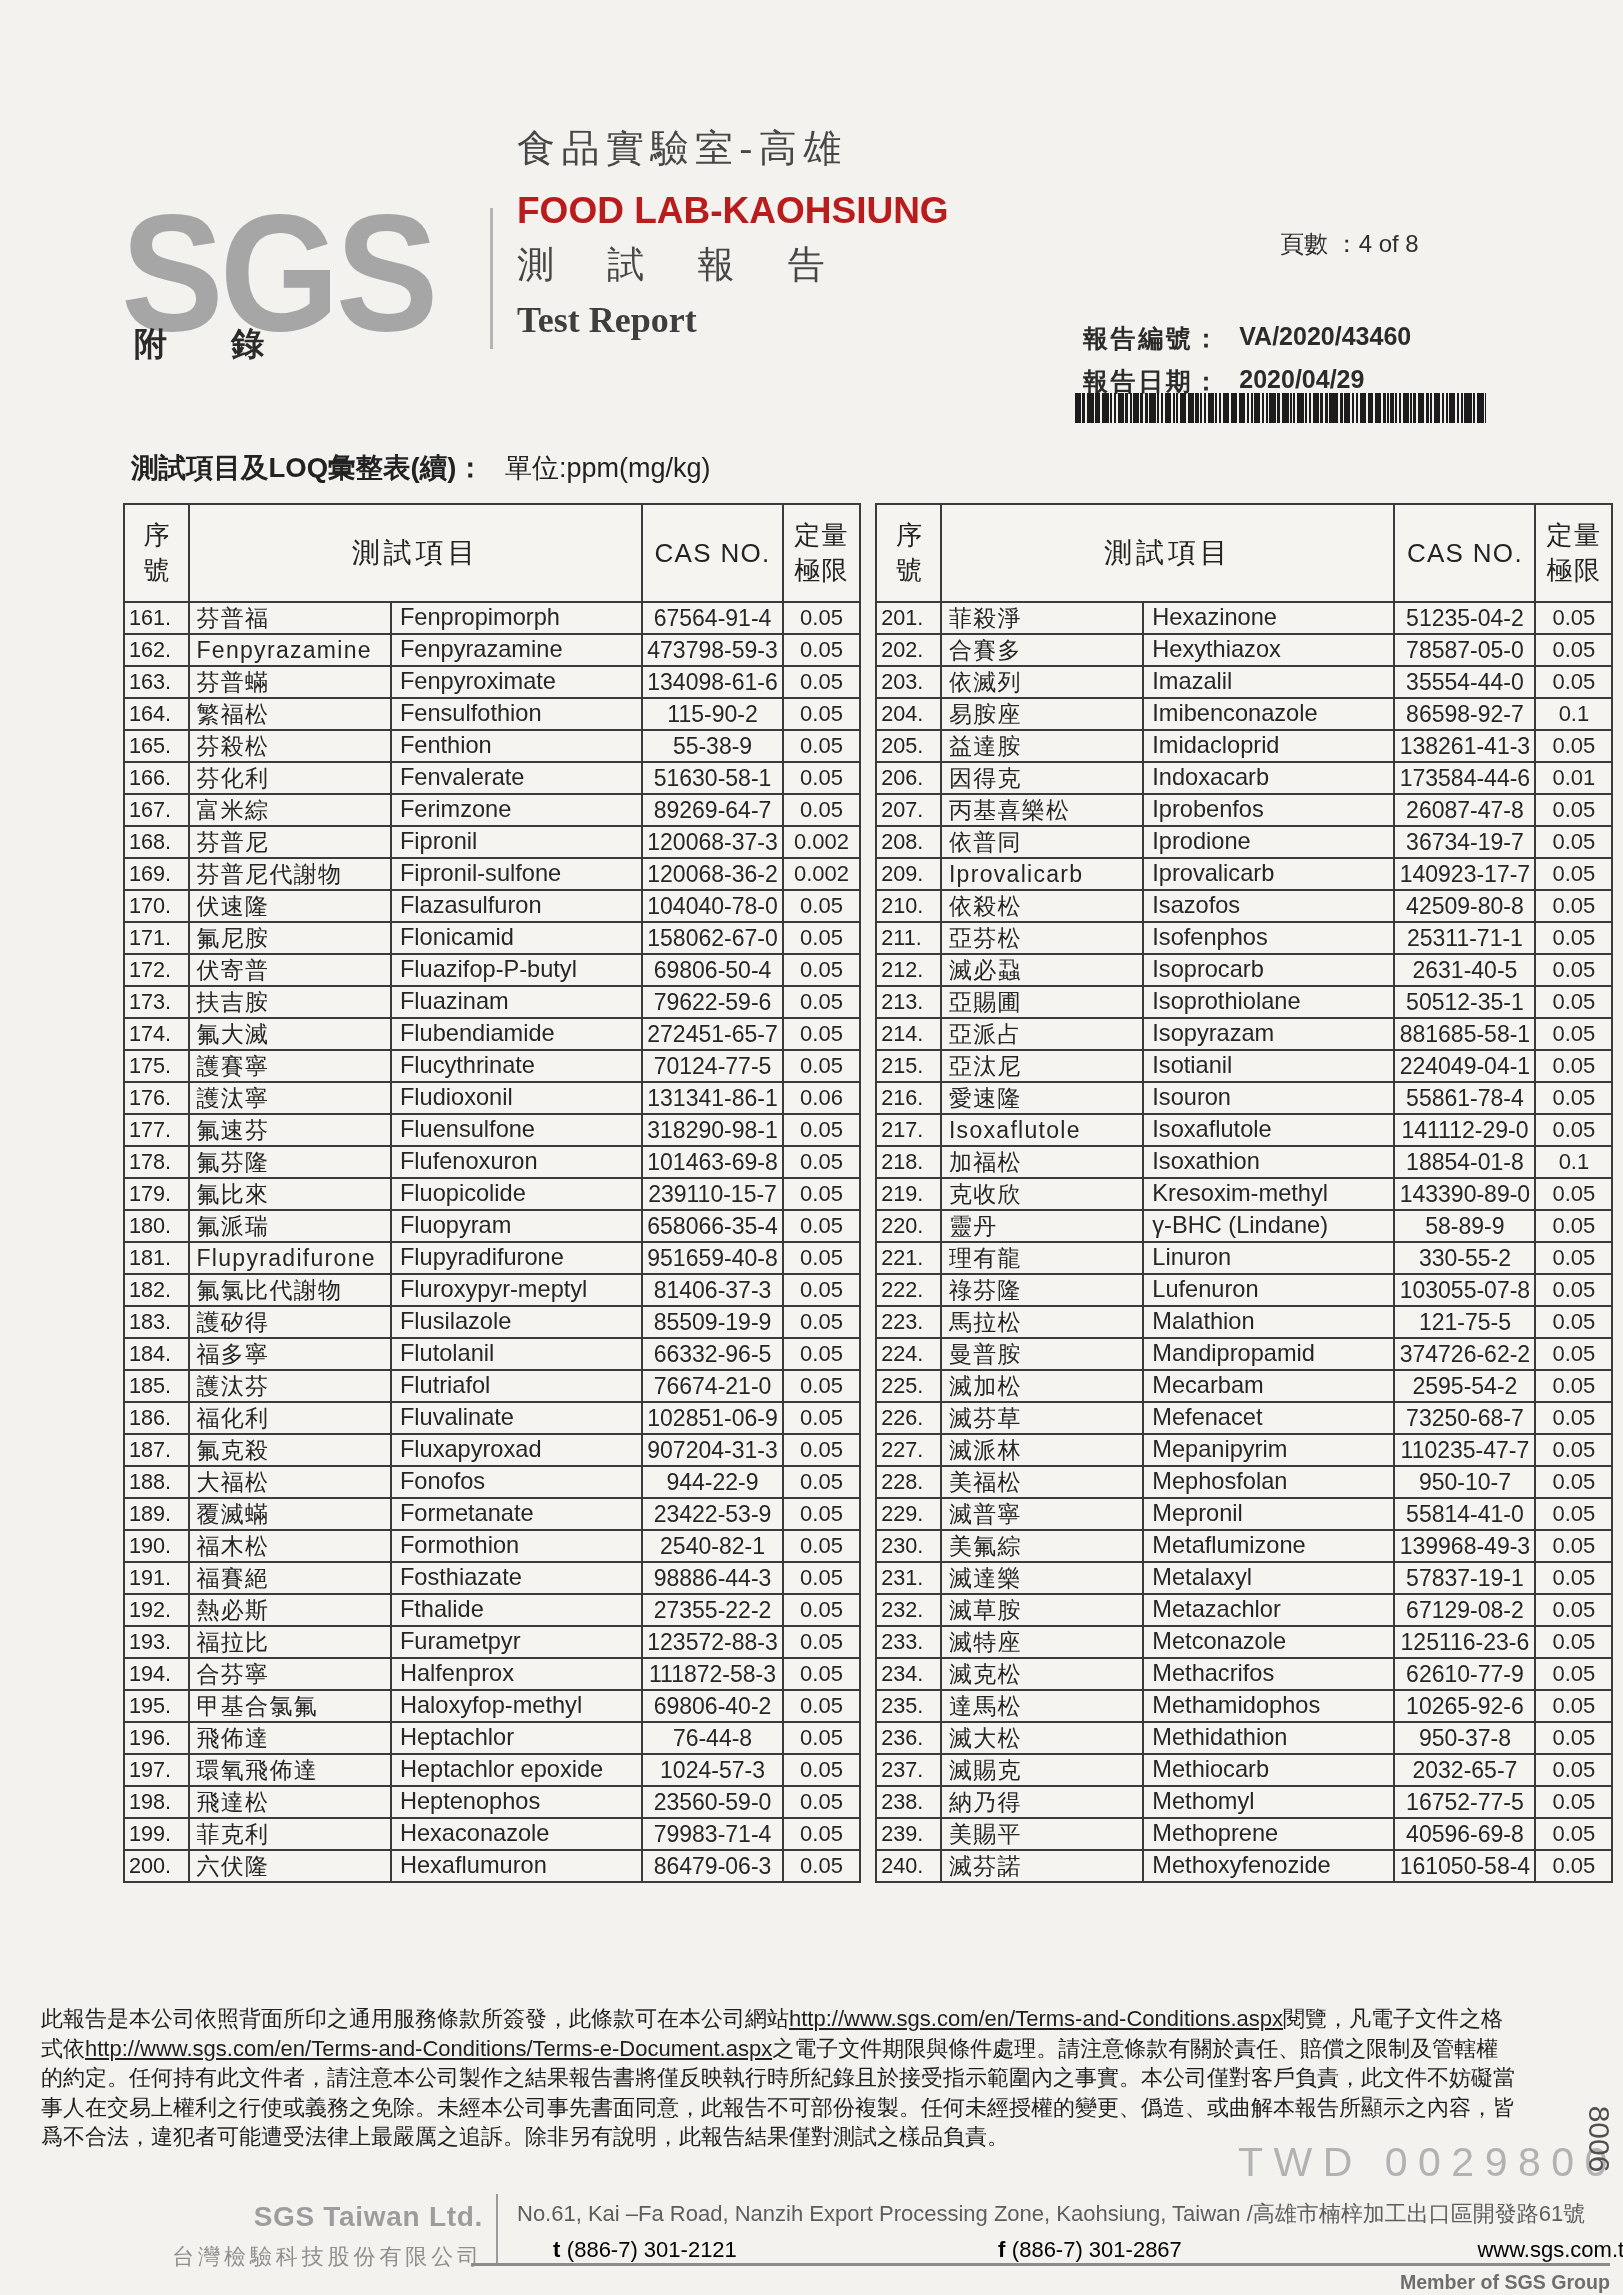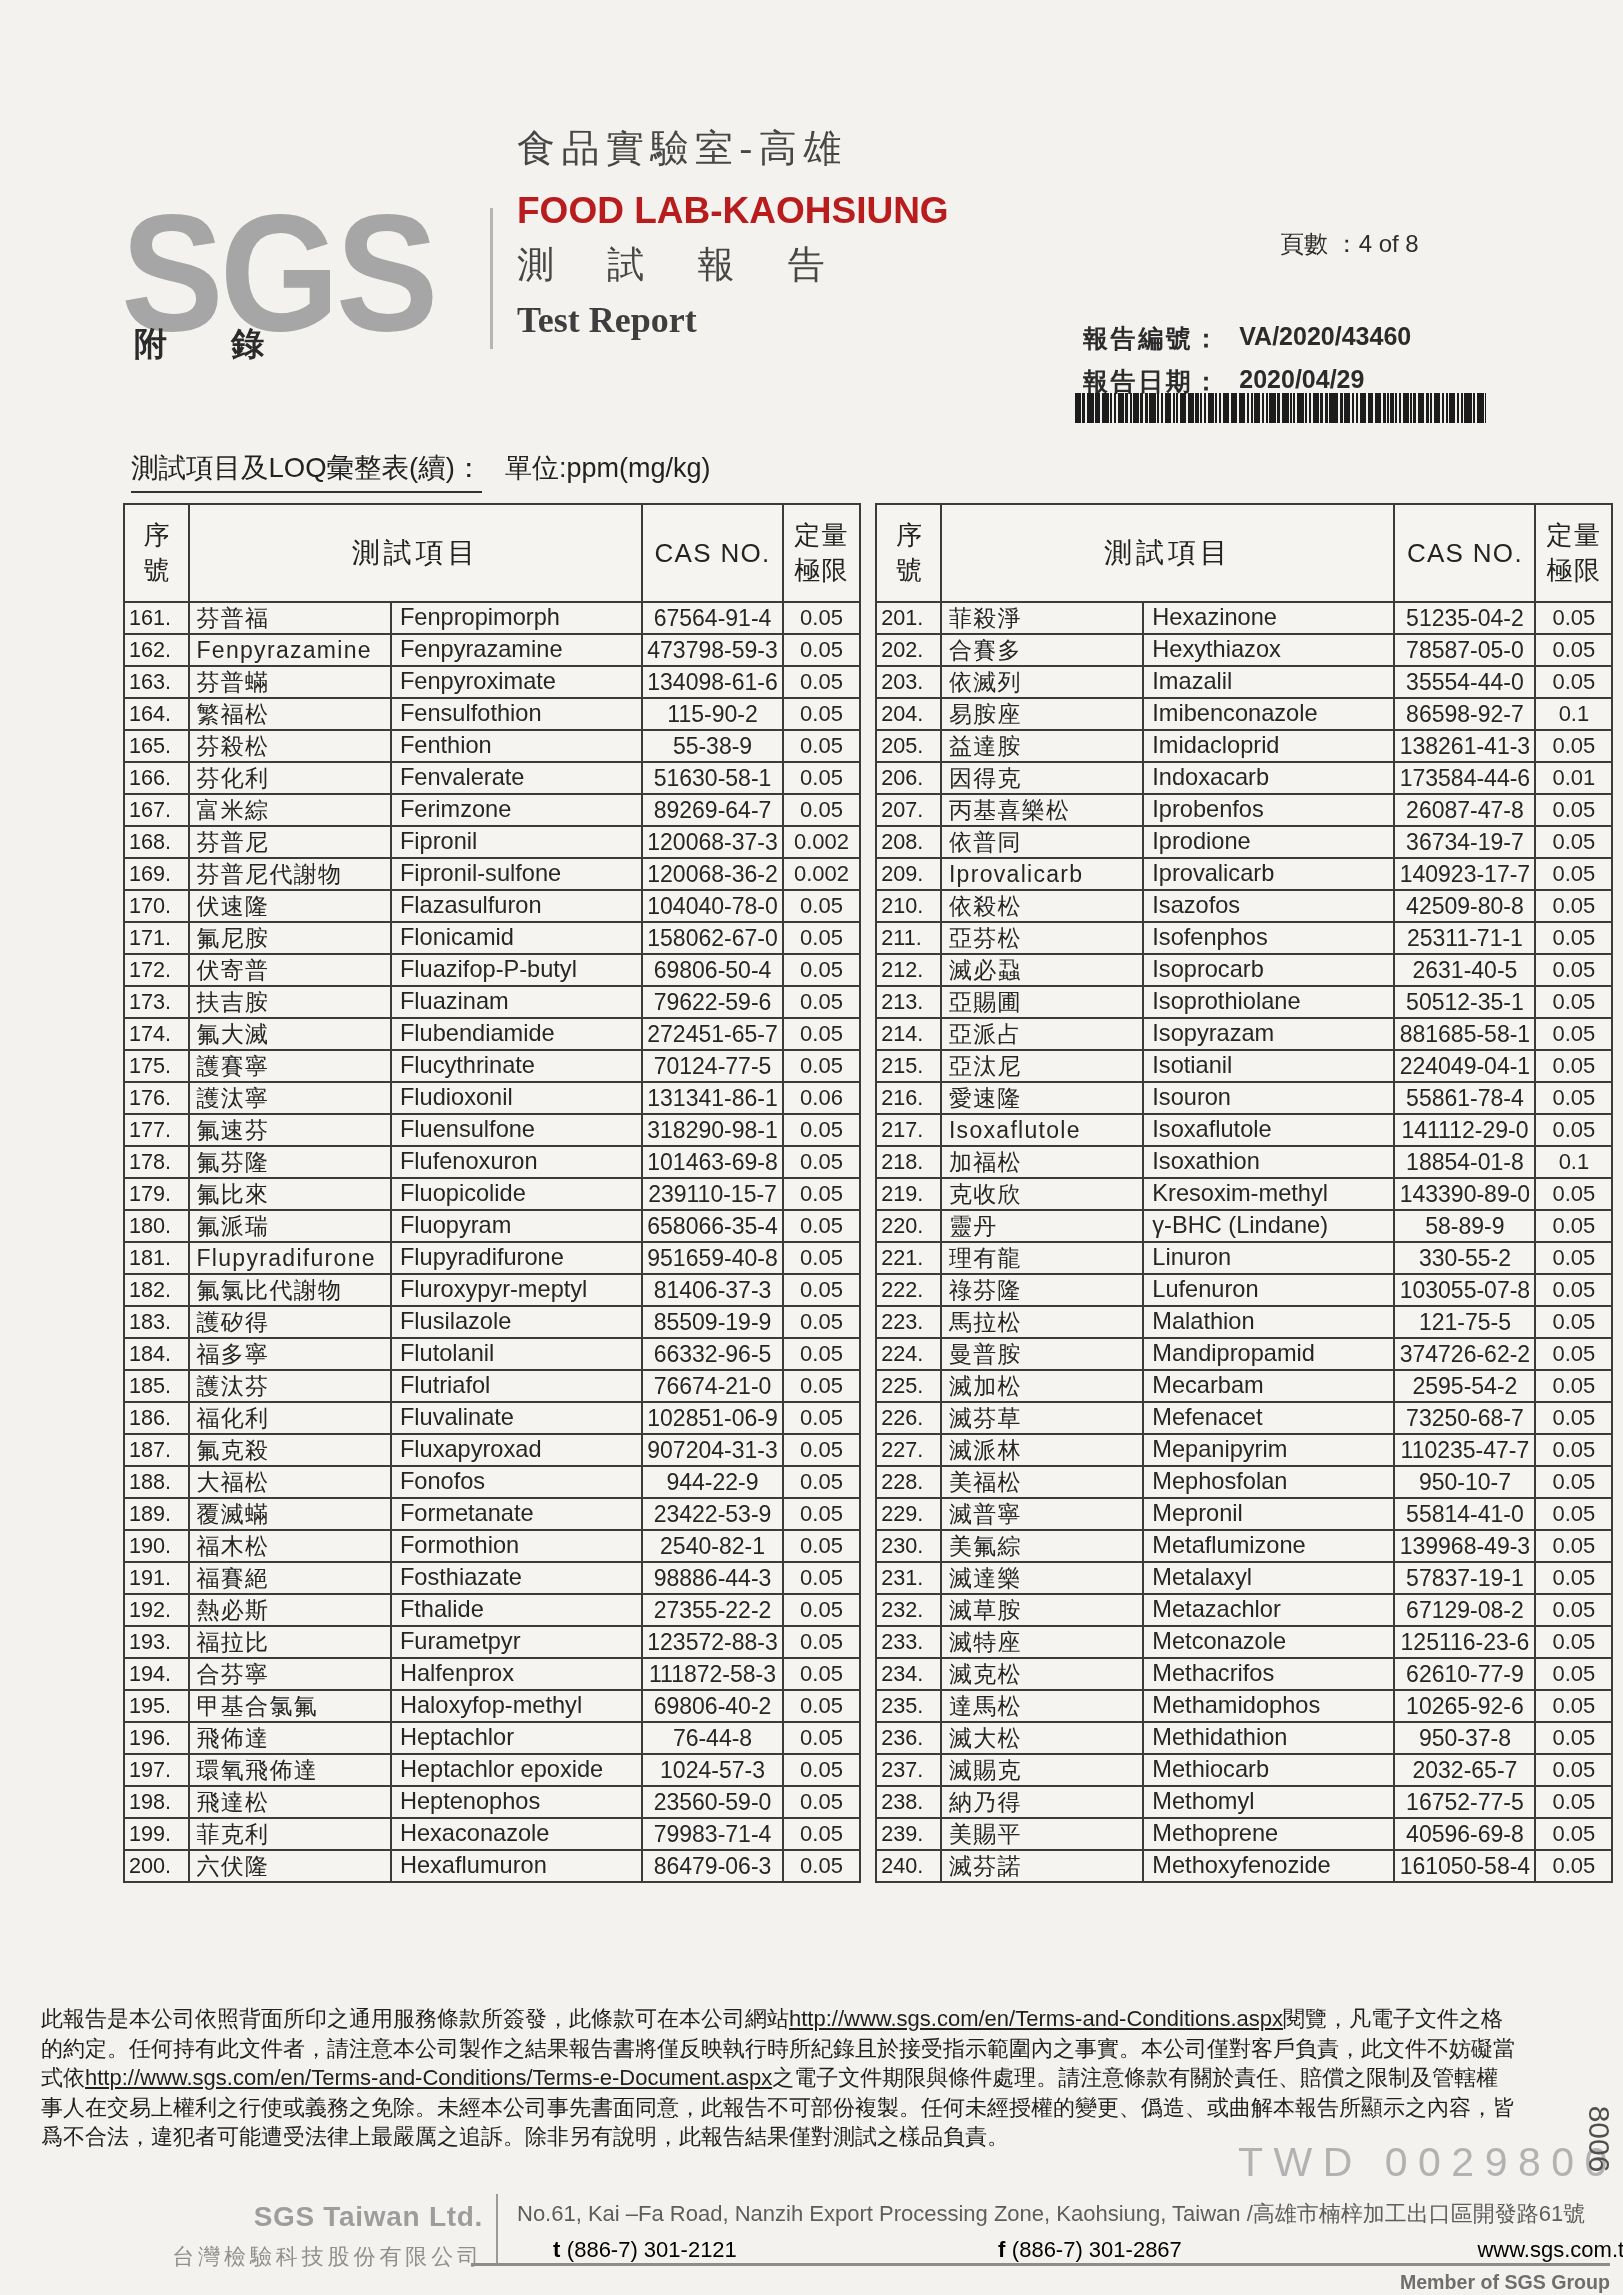--- a/index.html
+++ b/index.html
@@ -20,22 +20,22 @@
   .appendix{left:134px;top:322px;font-size:33px;font-weight:600;letter-spacing:27.5px;color:#2b2b2b;}
   .report-line{left:1083px;font-size:25px;color:#2b2b2b;display:flex;}
   .report-line .lab{letter-spacing:2.6px;font-weight:600;}
   .report-line .val{margin-left:18.3px;font-weight:600;}
   .rl1{top:322px;} .rl2{top:365px;}
   .barcode{left:1075px;top:393px;width:411px;height:30px;
     background:
       repeating-linear-gradient(90deg,#1c1c1c 0 2px,rgba(0,0,0,0) 2px 3.9px),
       repeating-linear-gradient(90deg,#1c1c1c 0 1.3px,rgba(0,0,0,0) 1.3px 7.2px),
       repeating-linear-gradient(90deg,#1c1c1c 0 3.9px,rgba(0,0,0,0) 3.9px 15px);}
-  .tbl-title{left:131px;top:450px;font-size:27.5px;font-weight:400;color:#222;
-    border-bottom:2.6px solid #333;padding-bottom:5px;}
+  .tbl-title{left:131px;top:450px;font-size:27.5px;font-weight:700;color:#222;
+    border-bottom:2.6px solid #333;padding-bottom:17px;}
   .tbl-unit{left:505px;top:450px;font-size:27px;color:#222;}
   
   .tables{left:123px;top:503px;width:1487px;display:flex;gap:14.4px;}
   table.half{border-collapse:collapse;width:736px;table-layout:fixed;background:#f5f4f0;}
   table.half,table.half th,table.half td{border:2px solid #3b3b3b;}
   table.half{border-width:2.6px;}
   th{font-weight:400;color:#232323;}
   .th-row{height:98px;}
   .th-no span{display:inline-block;width:1.15em;word-break:break-all;line-height:1.35;font-size:26px;}
   .th-item{font-size:28px;letter-spacing:3.9px;}
@@ -692,22 +692,22 @@
           <td class="en">Methoxyfenozide</td>
           <td class="cas">161050-58-4</td>
           <td class="loq">0.05</td>
         </tr>
       </tbody>
   </table>
 </div>
 
 <div class="abs terms">
     <div><span>此報告是本公司依照背面所印之通用服務條款所簽發，此條款可在本公司網站</span><span class="u">http://www.sgs.com/en/Terms-and-Conditions.aspx</span><span>閱覽，凡電子文件之格</span></div>
+    <div><span>式依</span><span class="u">http://www.sgs.com/en/Terms-and-Conditions/Terms-e-Document.aspx</span><span>之電子文件期限與條件處理。請注意條款有關於責任、賠償之限制及管轄權</span></div>
     <div><span>的約定。任何持有此文件者，請注意本公司製作之結果報告書將僅反映執行時所紀錄且於接受指示範圍內之事實。本公司僅對客戶負責，此文件不妨礙當</span></div>
-    <div><span>式依</span><span class="u">http://www.sgs.com/en/Terms-and-Conditions/Terms-e-Document.aspx</span><span>之電子文件期限與條件處理。請注意條款有關於責任、賠償之限制及管轄權</span></div>
     <div><span>事人在交易上權利之行使或義務之免除。未經本公司事先書面同意，此報告不可部份複製。任何未經授權的變更、僞造、或曲解本報告所顯示之內容，皆</span></div>
     <div><span>爲不合法，違犯者可能遭受法律上最嚴厲之追訴。除非另有說明，此報告結果僅對測試之樣品負責。</span></div>
   </div>
 
 <div class="abs stamp">TWD 0029800</div>
 <div class="abs side-code">8006</div>
 
 <div class="abs co-block">
   <div class="co-en">SGS Taiwan Ltd.</div>
   <div class="co-zh">台灣檢驗科技股份有限公司</div>

